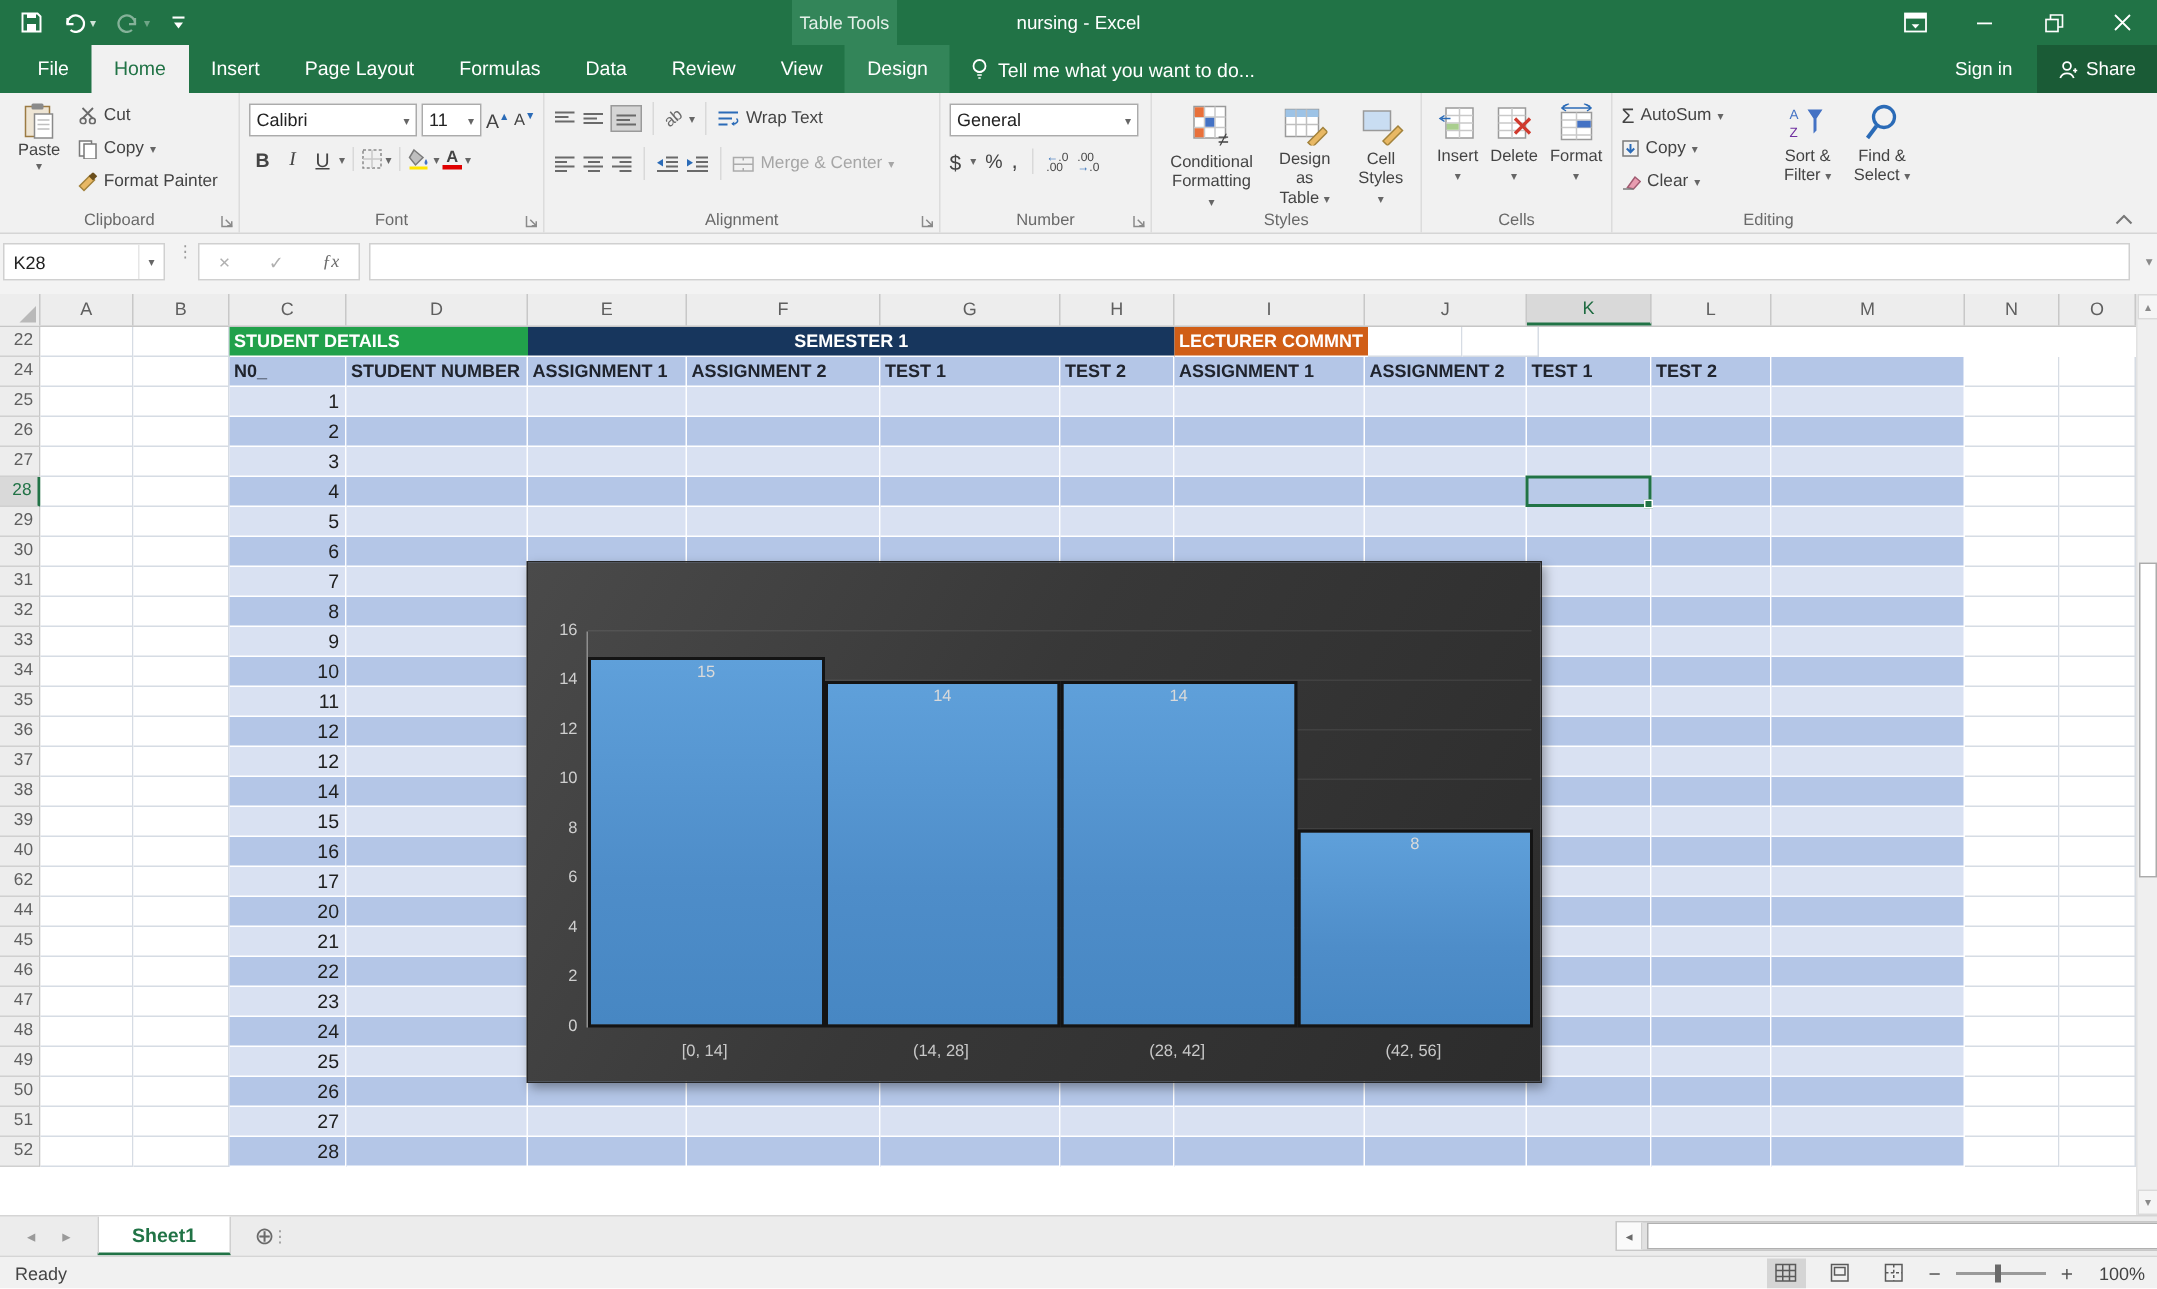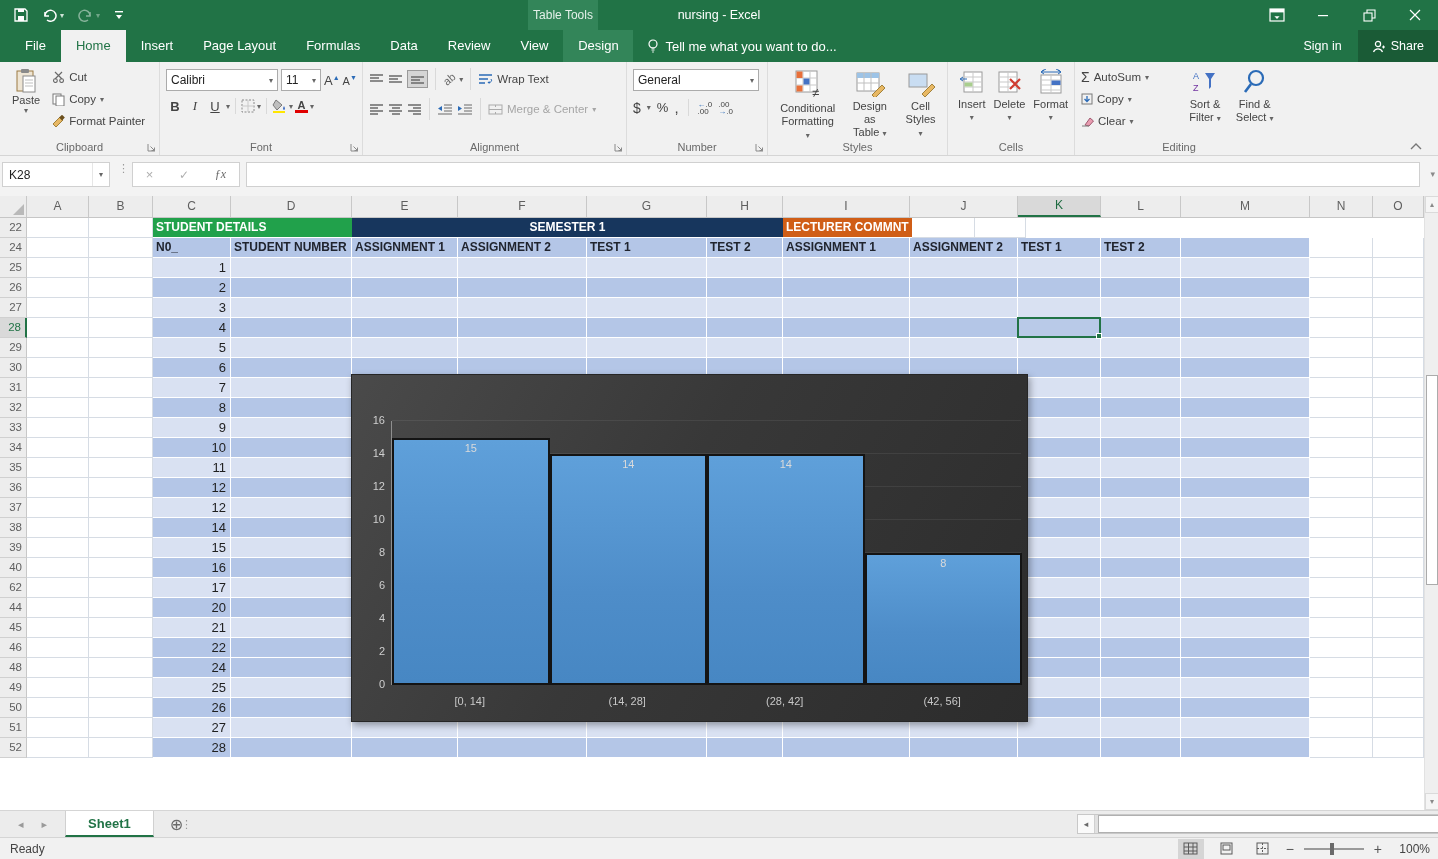--- a/index.html
+++ b/index.html
@@ -969,20 +969,38 @@
         <div class="cell bandcell band-dark" style="flex-basis: 76px;"></div>
         <div class="cell bandcell band-dark" style="flex-basis: 127px;"></div>
         <div class="cell bandcell band-dark" style="flex-basis: 108px;"></div>
         <div class="cell bandcell band-dark" style="flex-basis: 83px;"></div>
         <div class="cell bandcell band-dark" style="flex-basis: 80px;"></div>
         <div class="cell bandcell band-dark" style="flex-basis: 129px;"></div>
         <div class="cell plaincell" style="flex-basis: 63px;"></div>
         <div class="cell plaincell" style="flex-basis: 51px;"></div>
       </div>
       <div class="grow">
+        <div class="rhead">47</div>
+        <div class="cell plaincell" style="flex-basis: 62px;"></div>
+        <div class="cell plaincell" style="flex-basis: 64px;"></div>
+        <div class="cell bandcell band-light numcell" style="flex-basis: 78px;">23</div>
+        <div class="cell bandcell band-light" style="flex-basis: 121px;"></div>
+        <div class="cell bandcell band-light" style="flex-basis: 106px;"></div>
+        <div class="cell bandcell band-light" style="flex-basis: 129px;"></div>
+        <div class="cell bandcell band-light" style="flex-basis: 120px;"></div>
+        <div class="cell bandcell band-light" style="flex-basis: 76px;"></div>
+        <div class="cell bandcell band-light" style="flex-basis: 127px;"></div>
+        <div class="cell bandcell band-light" style="flex-basis: 108px;"></div>
+        <div class="cell bandcell band-light" style="flex-basis: 83px;"></div>
+        <div class="cell bandcell band-light" style="flex-basis: 80px;"></div>
+        <div class="cell bandcell band-light" style="flex-basis: 129px;"></div>
+        <div class="cell plaincell" style="flex-basis: 63px;"></div>
+        <div class="cell plaincell" style="flex-basis: 51px;"></div>
+      </div>
+      <div class="grow">
         <div class="rhead">48</div>
         <div class="cell plaincell" style="flex-basis: 62px;"></div>
         <div class="cell plaincell" style="flex-basis: 64px;"></div>
         <div class="cell bandcell band-dark numcell" style="flex-basis: 78px;">24</div>
         <div class="cell bandcell band-dark" style="flex-basis: 121px;"></div>
         <div class="cell bandcell band-dark" style="flex-basis: 106px;"></div>
         <div class="cell bandcell band-dark" style="flex-basis: 129px;"></div>
         <div class="cell bandcell band-dark" style="flex-basis: 120px;"></div>
         <div class="cell bandcell band-dark" style="flex-basis: 76px;"></div>
         <div class="cell bandcell band-dark" style="flex-basis: 127px;"></div>

